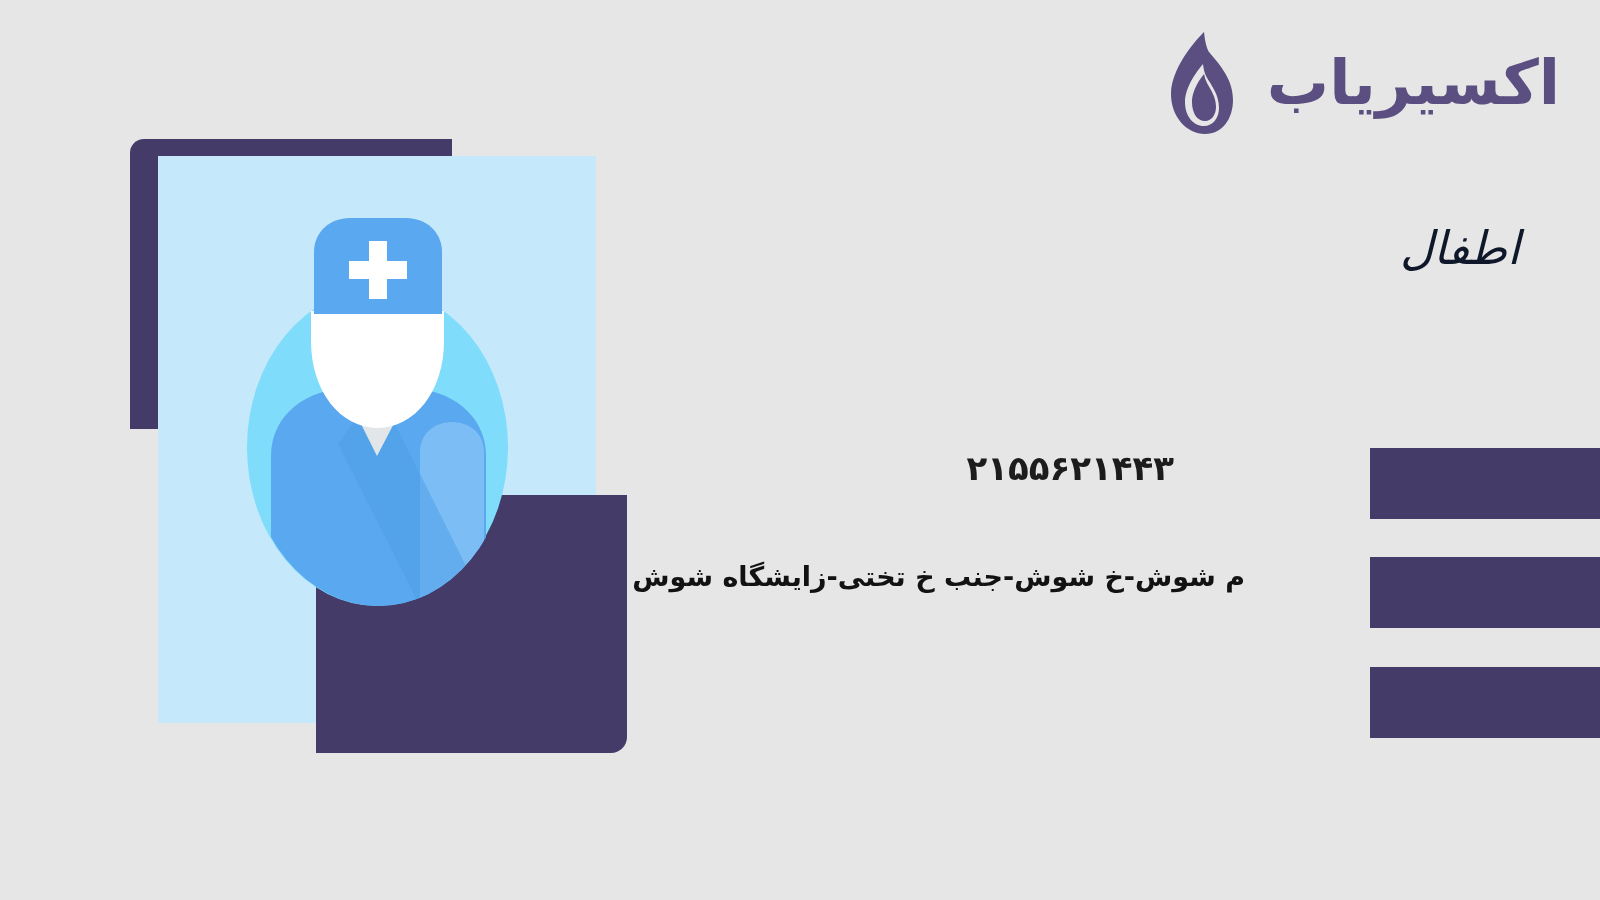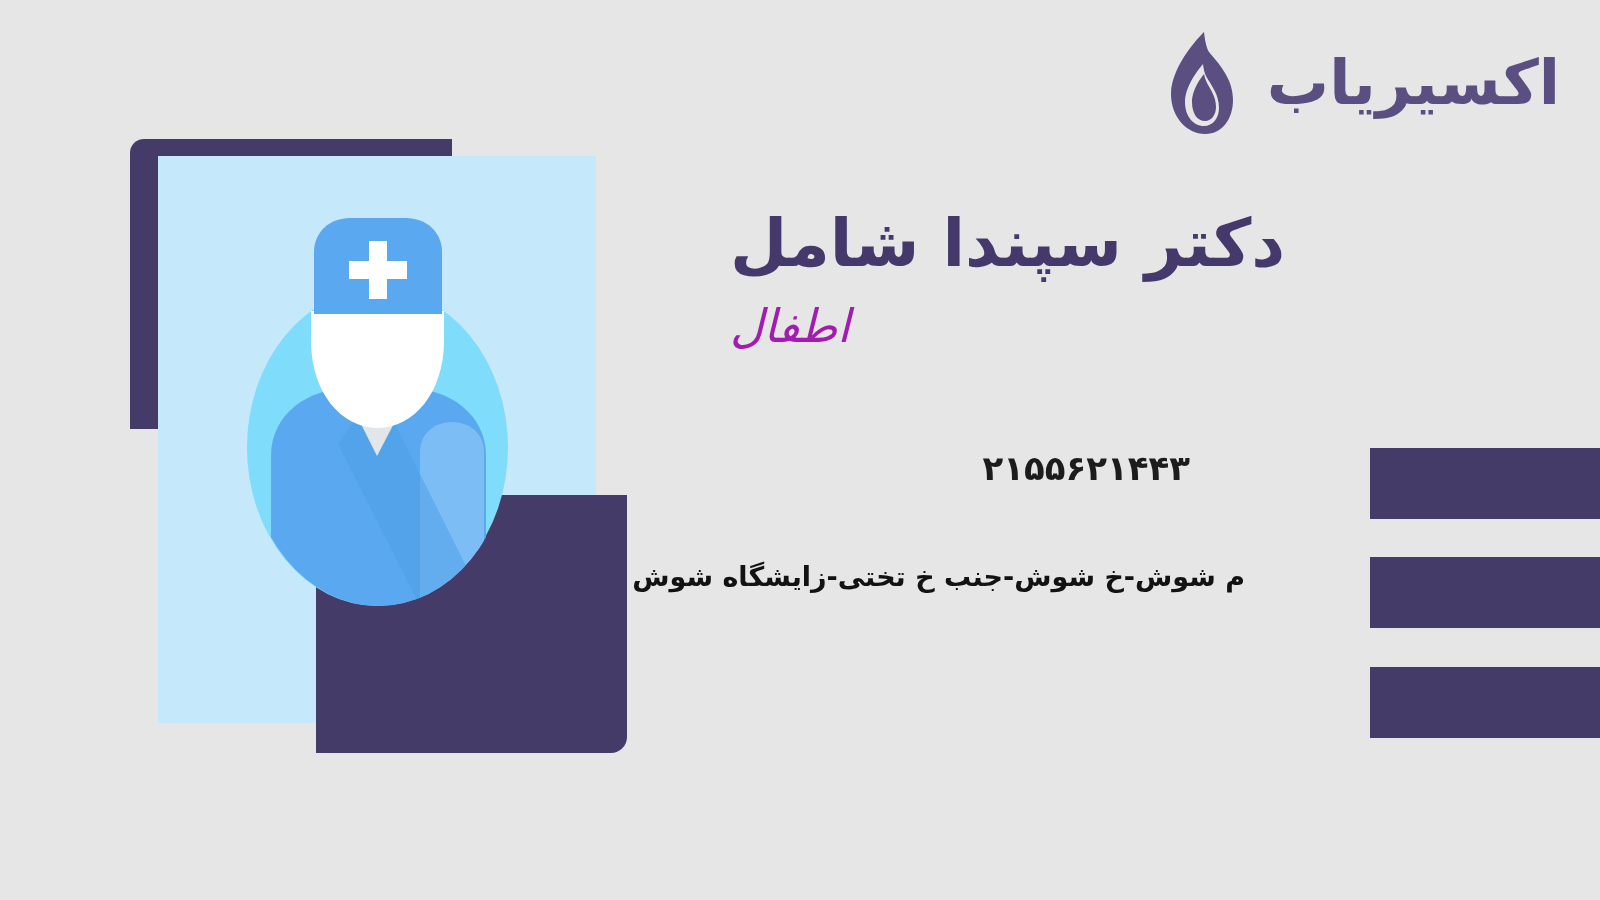--- a/index.html
+++ b/index.html
@@ -57,30 +57,30 @@
     font-weight: 700;
     color: #44396a;
     margin: 0;
     text-align: left;
     white-space: nowrap;
     font-family: "DejaVu Sans", "Liberation Sans", sans-serif;
   }
   .doctor-specialty {
     font-size: 46px;
     line-height: 1.3;
-    color: #a21caf;
+    color: #0f172a;
     font-style: italic;
     margin: 14px 0 0 0;
-    text-align: left;
+    text-align: right;
     font-family: "DejaVu Serif", "Liberation Serif", serif;
   }
   .doctor-phone {
     position: absolute;
     top: 243px;
-    right: 330px;
+    right: 346px;
     font-size: 34px;
     font-weight: 700;
     color: #1c1c1c;
     letter-spacing: 1px;
     direction: ltr;
     unicode-bidi: plaintext;
     white-space: nowrap;
     font-family: "DejaVu Sans", "Liberation Sans", sans-serif;
   }
   .doctor-address {
@@ -169,21 +169,20 @@
   <div class="logo-block">
     <span class="logo-wordmark">اکسیریاب</span>
     <svg class="logo-mark" viewBox="0 0 72 106">
       <path d="M41 2 C 41 2, 8 34, 8 64 C 8 87, 24 104, 42 104 C 60 104, 70 88, 70 70 C 70 50, 58 36, 46 22 C 44 19, 42 12, 41 2 Z" fill="#5a4f80"></path>
       <path d="M40 34 C 40 34, 22 54, 22 72 C 22 86, 30 96, 41 96 C 50 96, 56 88, 56 78 C 56 64, 48 55, 43 46 C 41.5 43, 40.5 39, 40 34 Z" fill="#e6e6e6"></path>
       <path d="M41 44 C 41 44, 29 58, 29 72 C 29 83, 34 91, 42 91 C 49 91, 53 84, 53 77 C 53 66, 47 59, 44 53 C 42.5 50, 41.5 47, 41 44 Z" fill="#5a4f80"></path>
     </svg>
   </div>
 
   <div class="info-col">
-    <h1 class="doctor-name">دکتر سپندا شامل</h1>
     <div class="doctor-specialty">اطفال</div>
     <div class="doctor-phone">۲۱۵۵۶۲۱۴۴۳</div>
     <div class="doctor-address">م شوش-خ شوش-جنب خ تختی-زایشگاه شوش</div>
   </div>
 
   <div class="deco-bar deco-bar-1"></div>
   <div class="deco-bar deco-bar-2"></div>
   <div class="deco-bar deco-bar-3"></div>
 
   <div class="illus">

